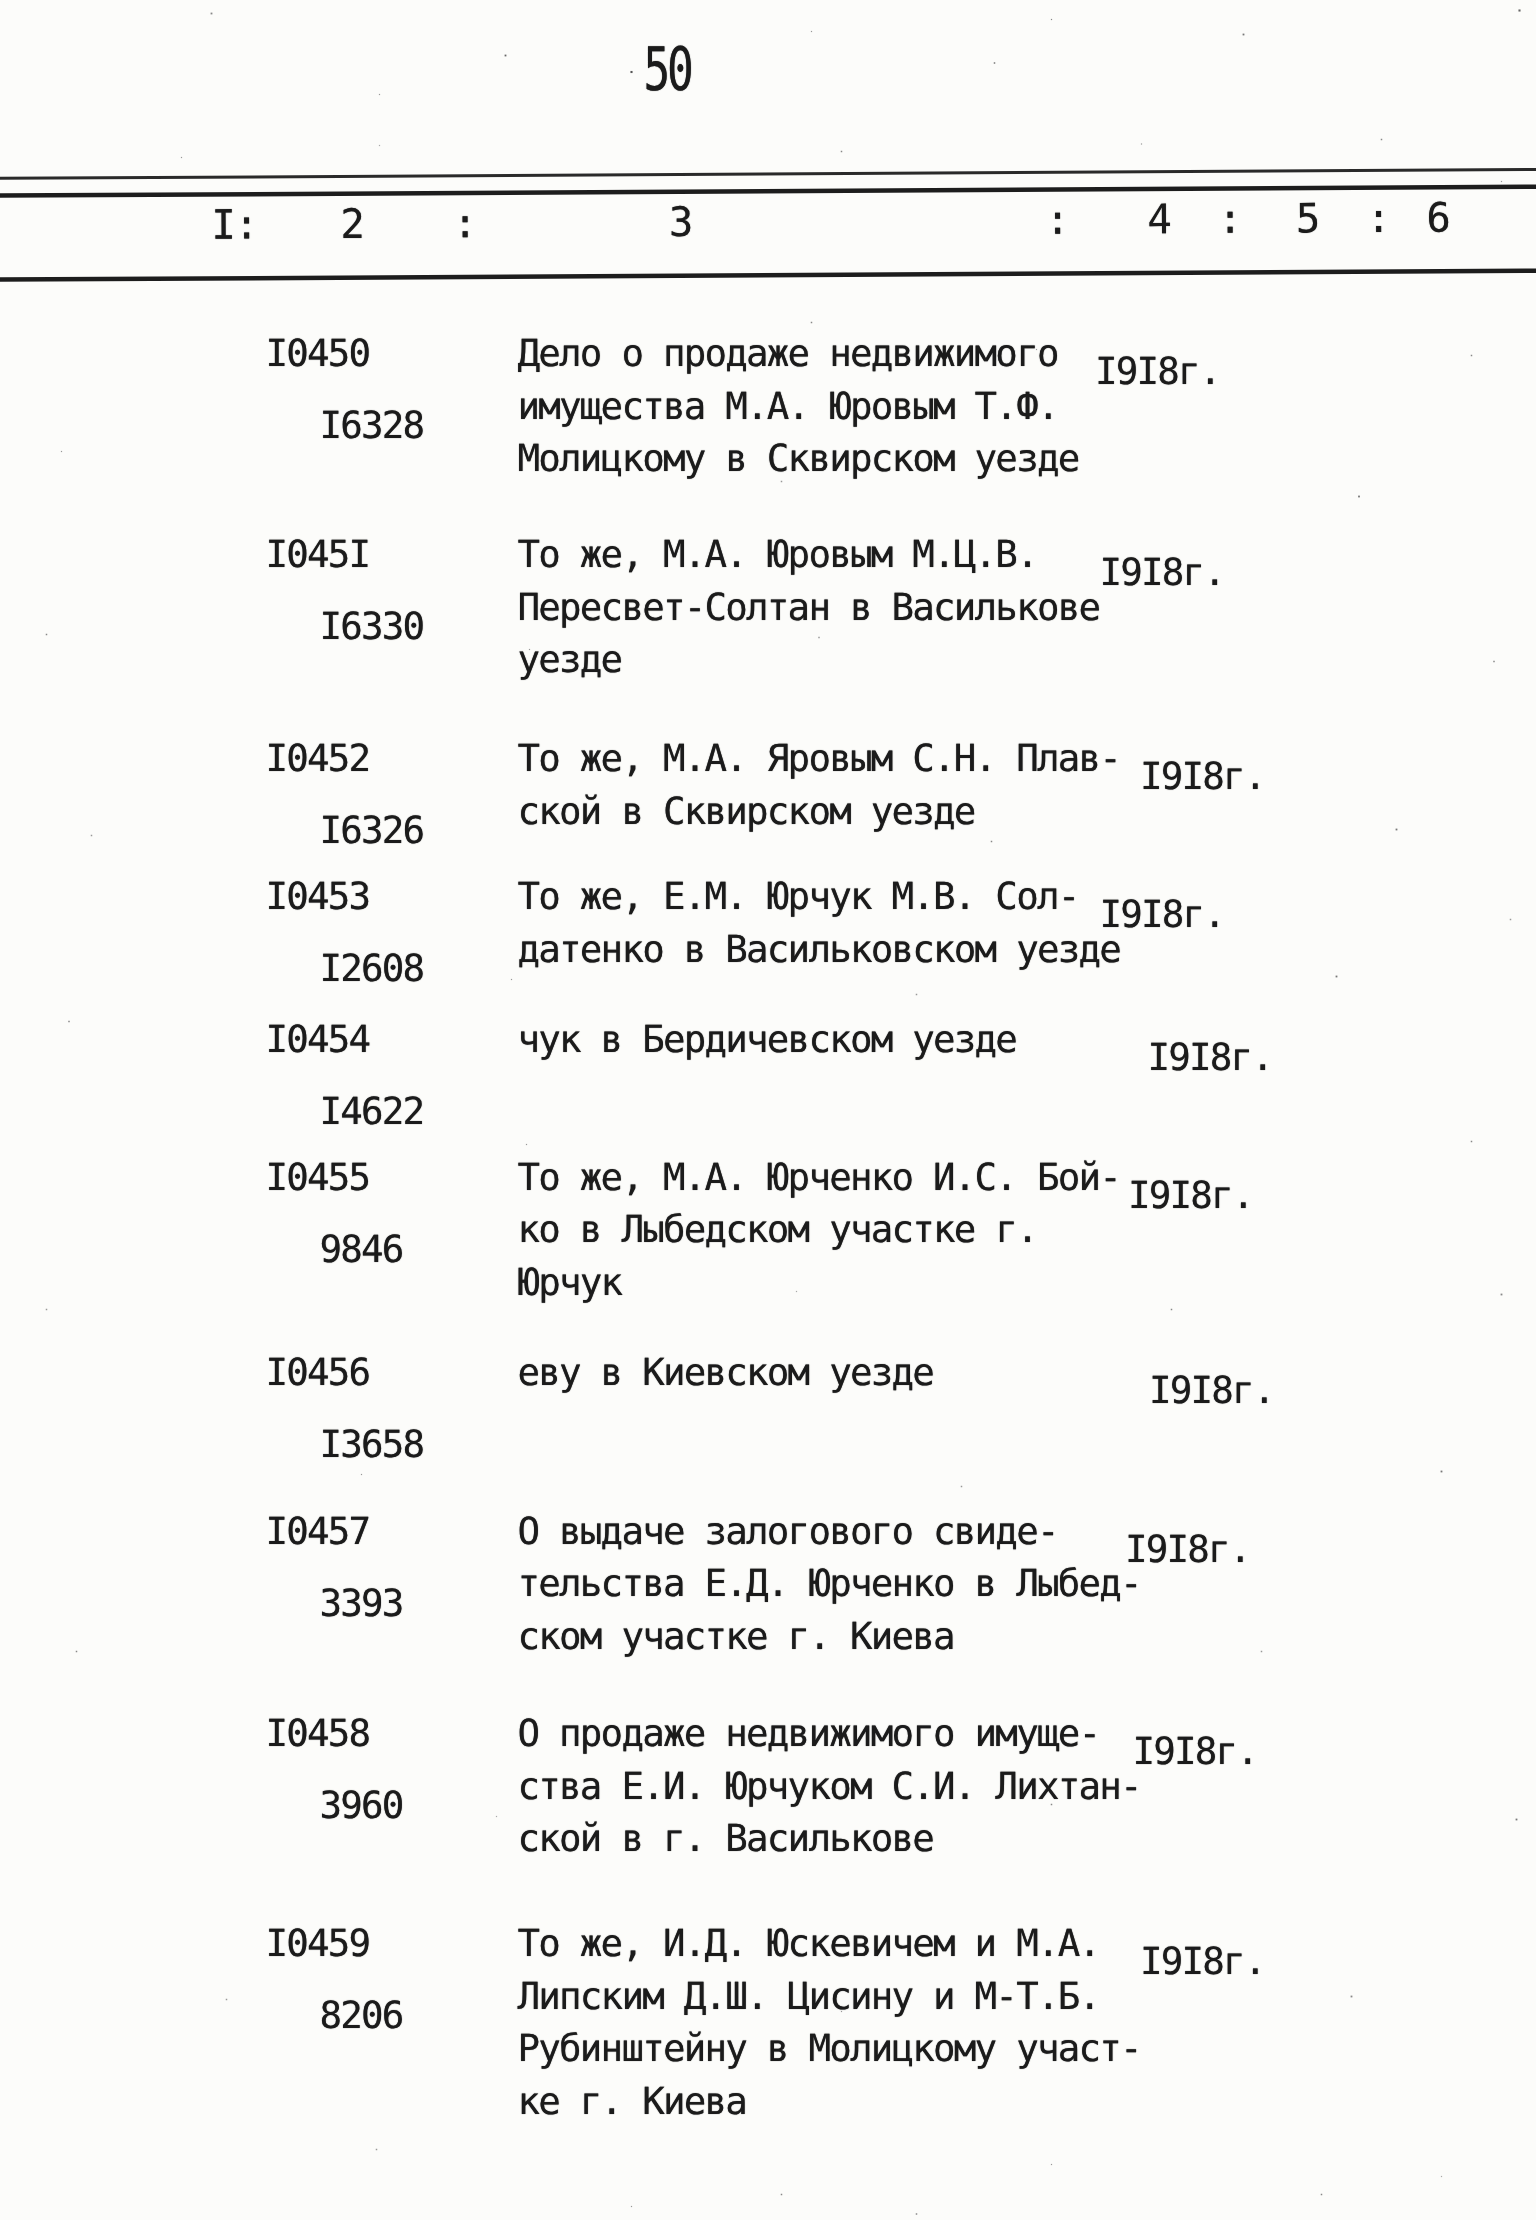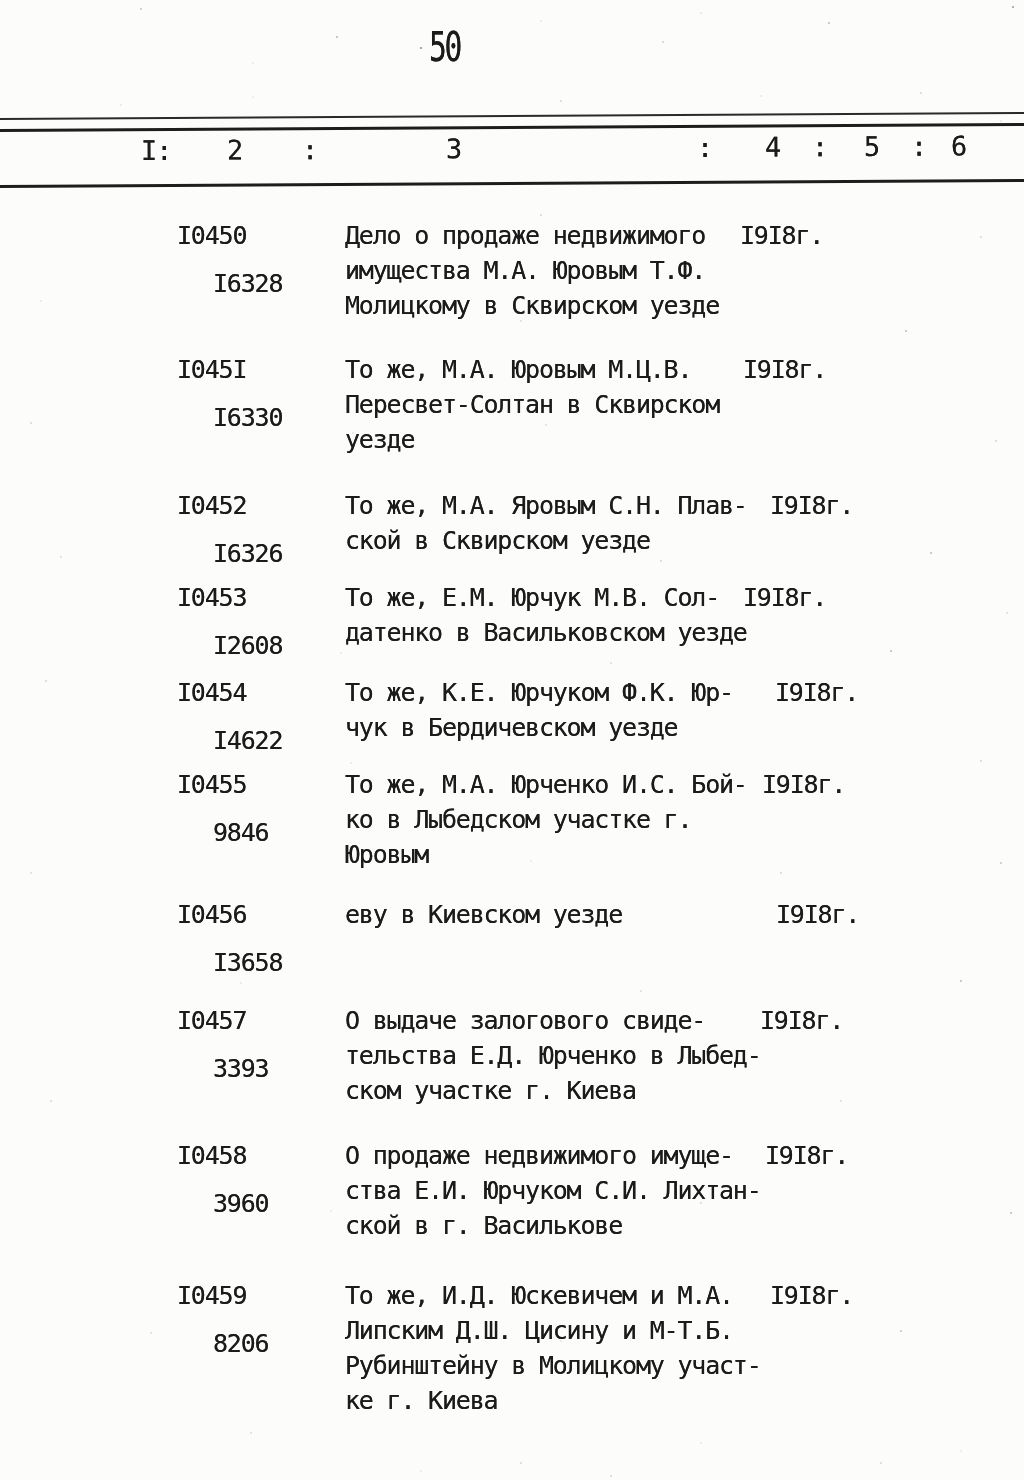--- a/index.html
+++ b/index.html
@@ -43,21 +43,21 @@
     font-size:27px;
     letter-spacing:-1px;
     line-height:30px;
     text-shadow:0 0 0.6px rgba(25,25,25,0.85);
   }
   
   .row{position:absolute;left:0;width:1024px;}
   .c-num {position:absolute;left:137px;top:0;margin-left:40px;}
   .c-file{position:absolute;left:213px;top:0;width:94px;text-align:left;margin-top:48px;}
   .c-desc{position:absolute;left:345px;top:0;}
-  .c-year{position:absolute;top:0;margin-left:10px;}
+  .c-year{position:absolute;top:12px;}
   
   .specks{
     position:absolute;left:0;top:0;width:2px;height:2px;background:transparent;
     box-shadow:
       140px 8px 0 -0.4px #888, 336px 36px 0 -0.4px #666, 252px 62px 0 -0.6px #999,
       420px 47px 0 -0.3px #555, 540px 20px 0 -0.6px #999, 662px 41px 0 -0.5px #777,
       700px 12px 0 -0.6px #888, 828px 22px 0 -0.4px #777, 1012px 6px 0 -0.3px #666,
       920px 92px 0 -0.5px #888, 1000px 120px 0 -0.6px #999, 252px 96px 0 -0.6px #aaa,
       120px 104px 0 -0.6px #999, 560px 100px 0 -0.5px #888, 760px 95px 0 -0.6px #999,
       540px 214px 0 -0.5px #888, 690px 232px 0 -0.6px #999, 980px 236px 0 -0.5px #888,
@@ -112,21 +112,21 @@
       <div>Молицкому в Сквирском уезде</div>
     </div>
   </div>
 
   <div class="row tw" style="top:352px">
     <span class="c-num">I045I</span>
     <span class="c-file">I6330</span>
     <span class="c-year" style="left:733px">I9I8г.</span>
     <div class="c-desc">
       <div>То же, М.А. Юровым М.Ц.В.</div>
-      <div>Пересвет-Солтан в Сквирском</div>
+      <div>Пересвет-Солтан в Василькове</div>
       <div>уезде</div>
     </div>
   </div>
 
   <div class="row tw" style="top:488px">
     <span class="c-num">I0452</span>
     <span class="c-file">I6326</span>
     <span class="c-year" style="left:760px">I9I8г.</span>
     <div class="c-desc">
       <div>То же, М.А. Яровым С.Н. Плав-</div>
@@ -142,33 +142,32 @@
       <div>То же, Е.М. Юрчук М.В. Сол-</div>
       <div>датенко в Васильковском уезде</div>
     </div>
   </div>
 
   <div class="row tw" style="top:675px">
     <span class="c-num">I0454</span>
     <span class="c-file">I4622</span>
     <span class="c-year" style="left:765px">I9I8г.</span>
     <div class="c-desc">
-      <div>То же, К.Е. Юрчуком Ф.К. Юр-</div>
       <div>чук в Бердичевском уезде</div>
     </div>
   </div>
 
   <div class="row tw" style="top:767px">
     <span class="c-num">I0455</span>
     <span class="c-file">9846</span>
     <span class="c-year" style="left:752px">I9I8г.</span>
     <div class="c-desc">
       <div>То же, М.А. Юрченко И.С. Бой-</div>
       <div>ко в Лыбедском участке г.</div>
-      <div>Юровым</div>
+      <div>Юрчук</div>
     </div>
   </div>
 
   <div class="row tw" style="top:897px">
     <span class="c-num">I0456</span>
     <span class="c-file">I3658</span>
     <span class="c-year" style="left:766px">I9I8г.</span>
     <div class="c-desc">
       <div>еву в Киевском уезде</div>
     </div>

